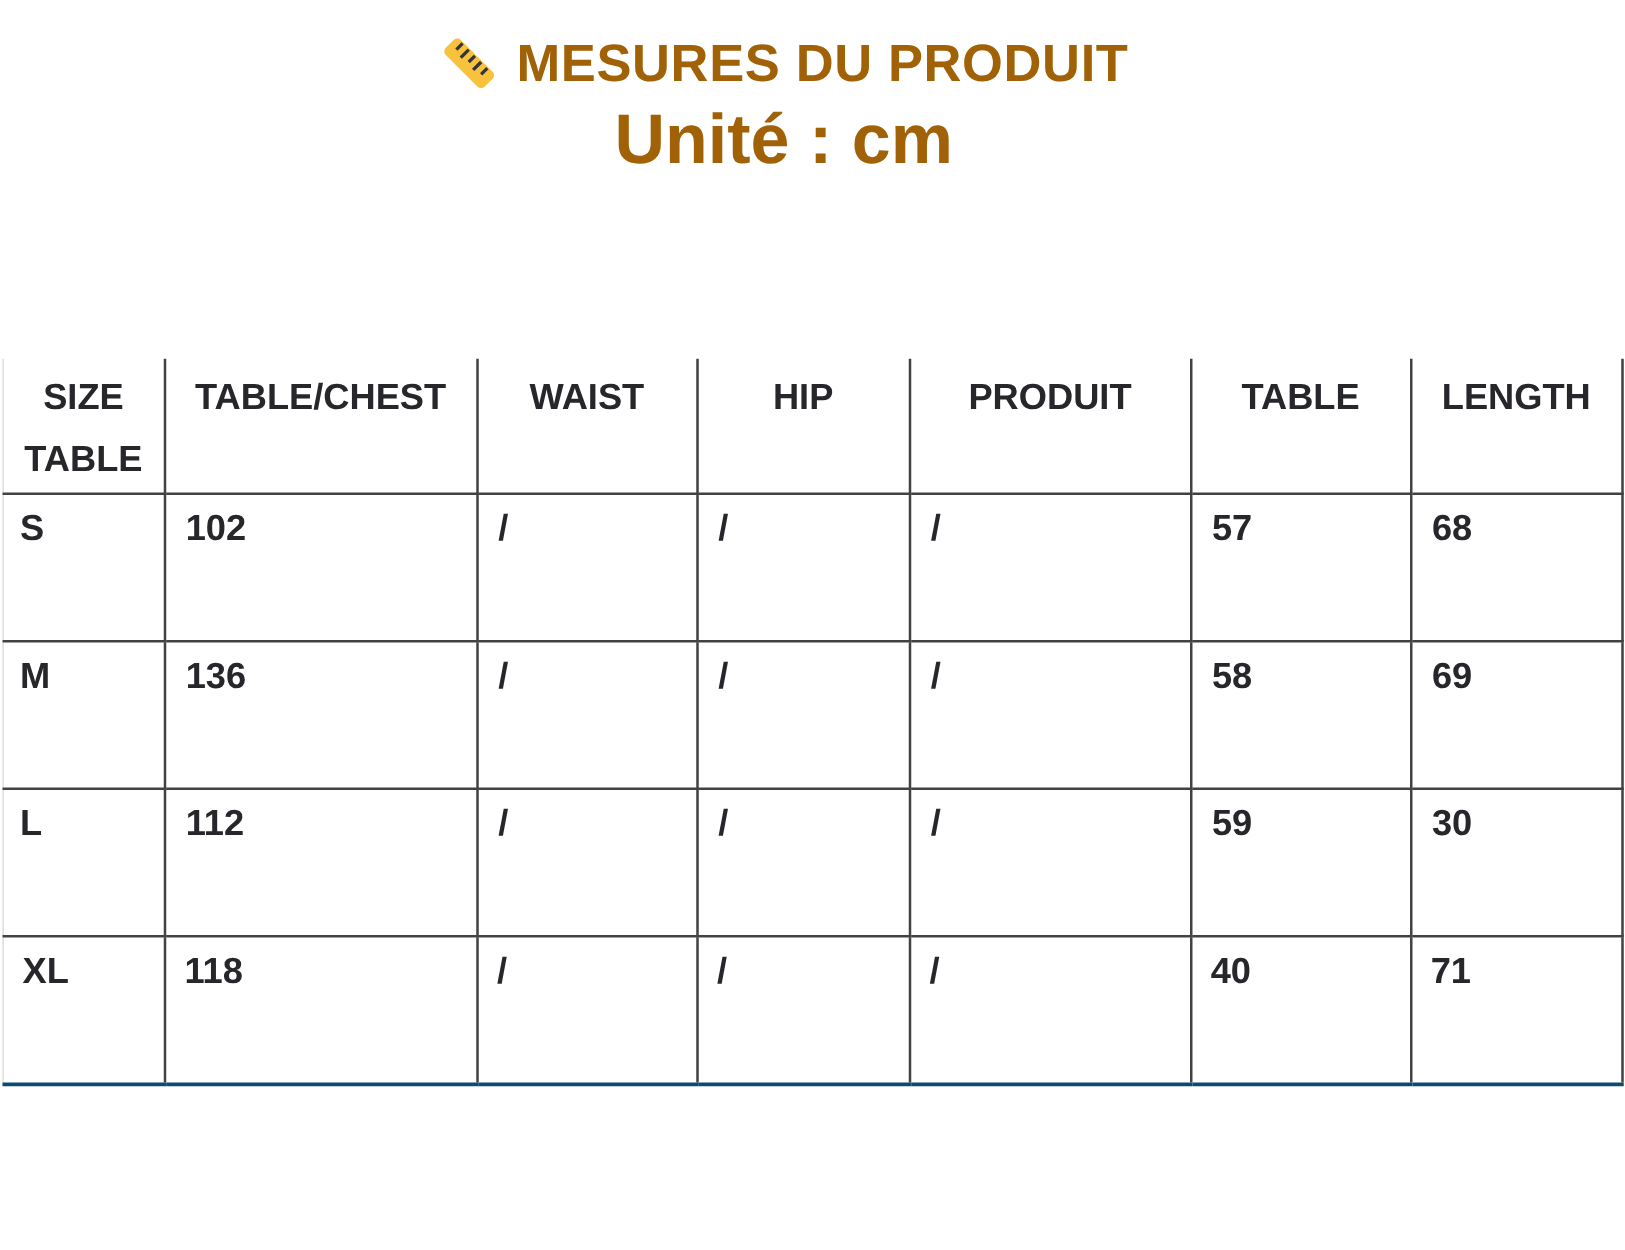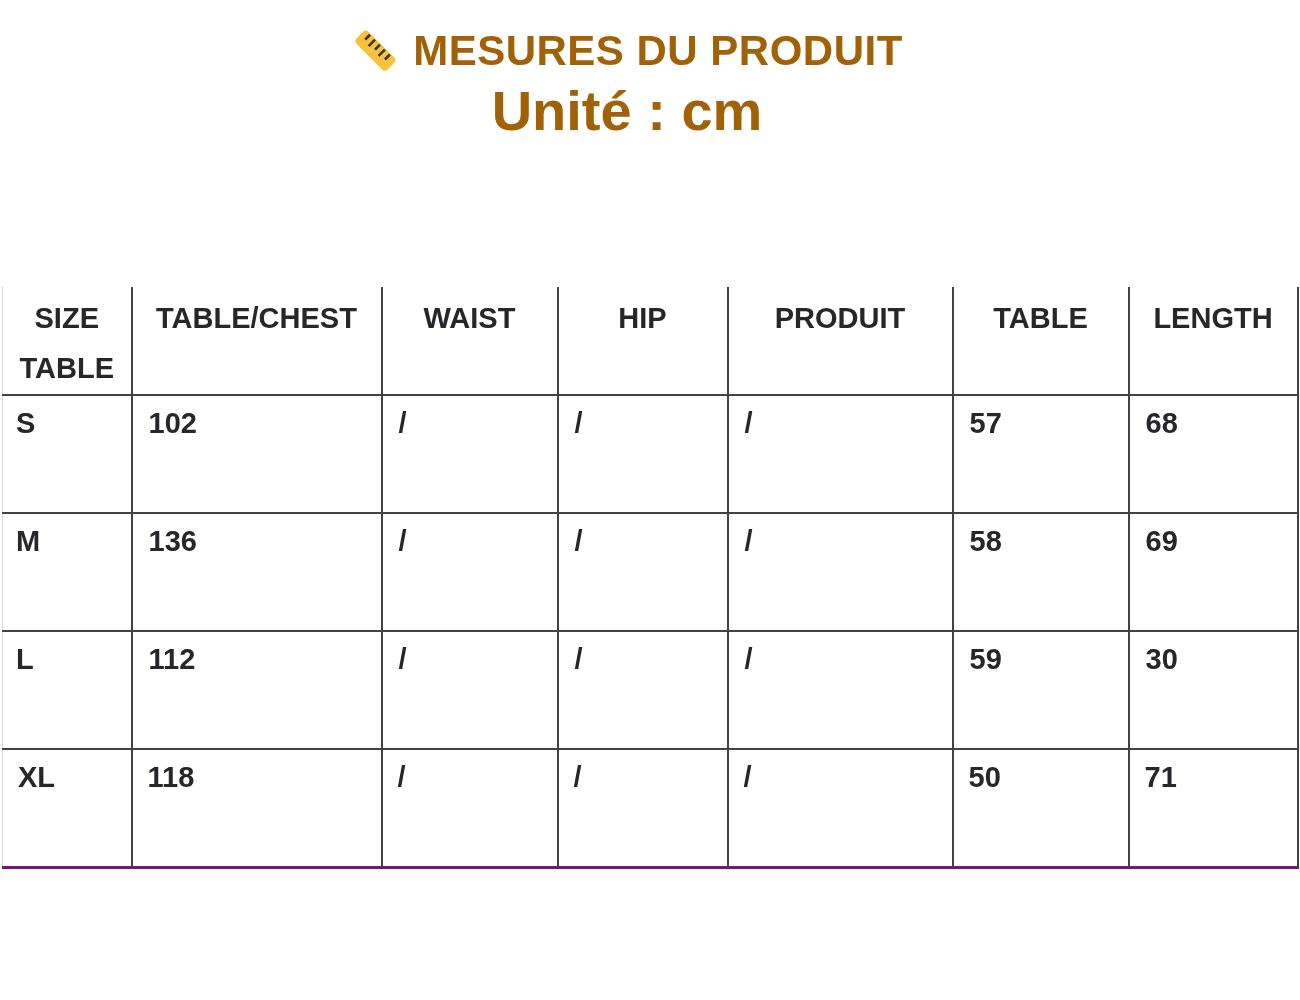--- a/index.html
+++ b/index.html
@@ -75,21 +75,21 @@
     line-height: 50px;
   }
   .size-table td {
     font-size: 29px;
     font-weight: bold;
     text-align: left;
     padding: 10px 0 0 16px;
     line-height: 34px;
   }
   .size-table td:first-child { padding-left: 13px; }
-  .size-table tbody tr:last-child td { border-bottom: 3px solid #701a75; padding-left: 15px; }
+  .size-table tbody tr:last-child td { border-bottom: 3px solid #0c4a6e; padding-left: 15px; }
 </style>
 </head>
 <body>
 
 <div class="page">
 
   <header class="title-block">
     <h1 class="title-line">
       <span class="ruler-wrap">
         <svg width="48" height="48" viewBox="0 0 48 48" aria-hidden="true">
@@ -156,19 +156,19 @@
         <td>/</td>
         <td>59</td>
         <td>30</td>
       </tr>
       <tr>
         <td>XL</td>
         <td>118</td>
         <td>/</td>
         <td>/</td>
         <td>/</td>
-        <td>50</td>
+        <td>40</td>
         <td>71</td>
       </tr>
     </tbody>
   </table>
 
 </div>
 
 </body></html>

